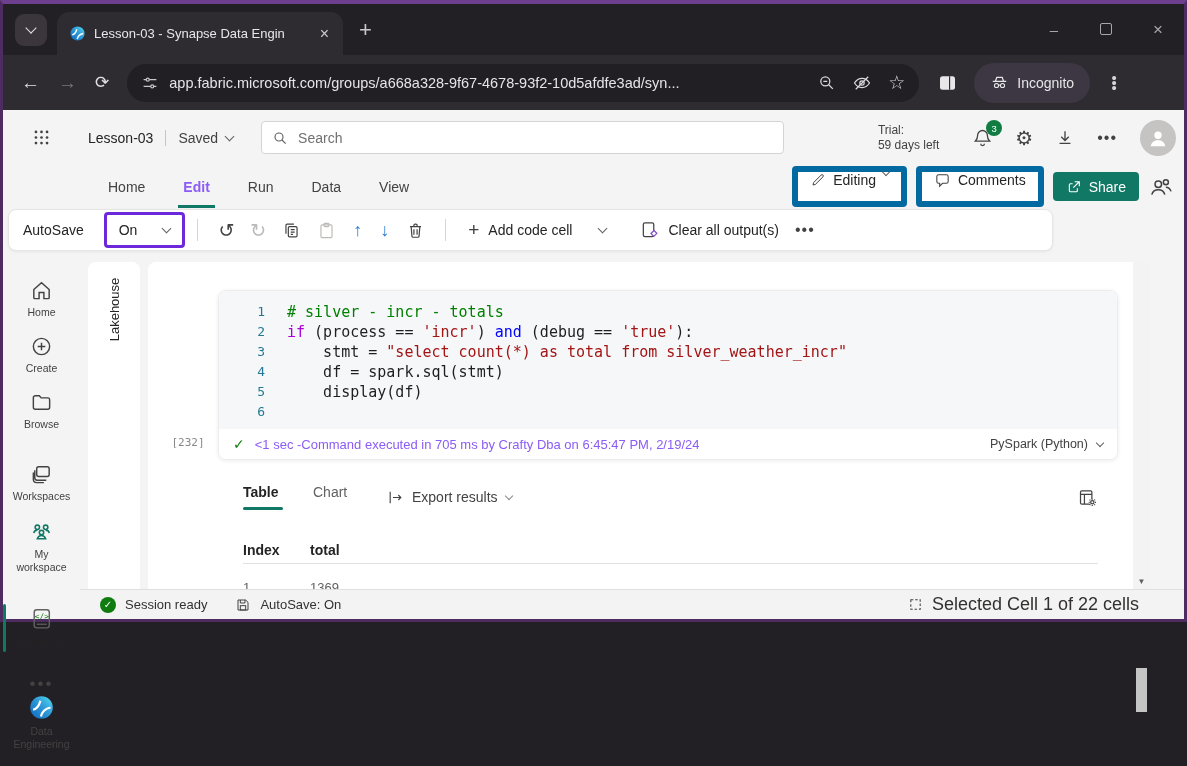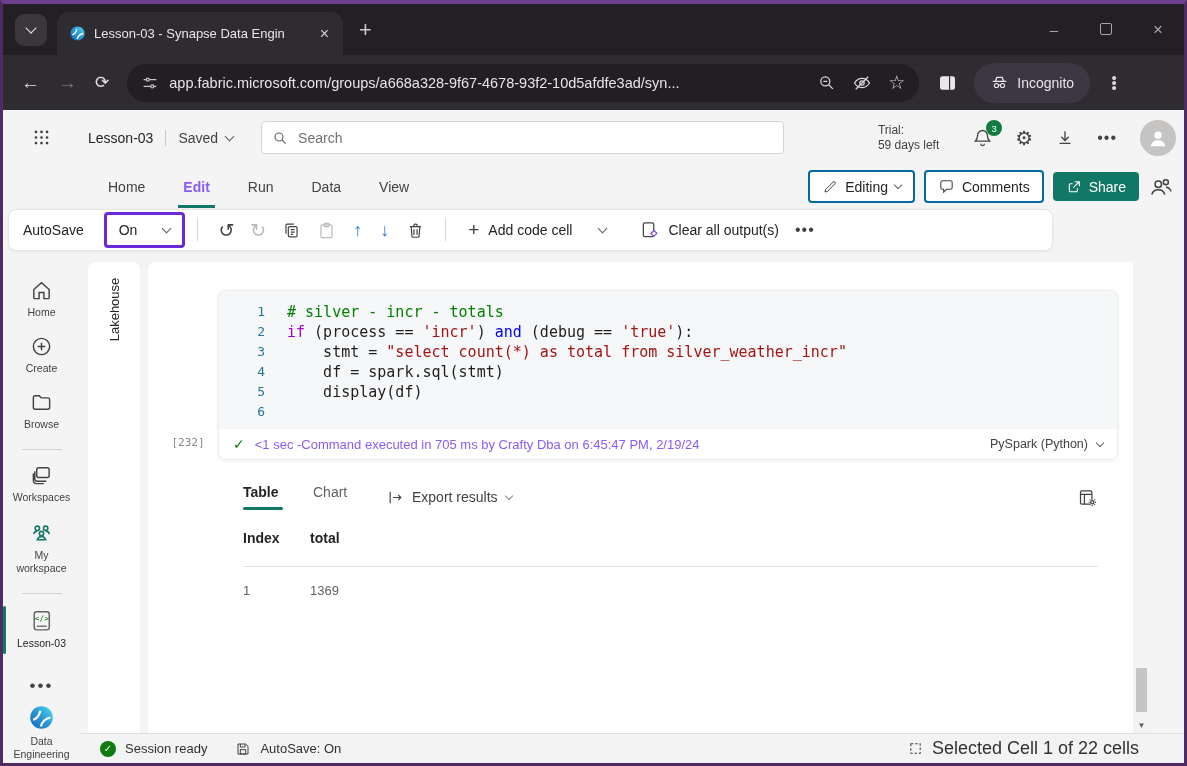--- a/index.html
+++ b/index.html
@@ -1,17 +1,17 @@
 <!DOCTYPE html>
 <html><head>
 <meta charset="utf-8">
 <style>
   html,body{margin:0;padding:0;}
   body{width:1187px;height:766px;font-family:"Liberation Sans","DejaVu Sans",sans-serif;overflow:hidden;background:#232025;}
-  .window{width:1187px;height:766px;box-sizing:border-box;border:3px solid #4e2b61;border-top:4px solid #6d3f8e;display:flex;flex-direction:column;background:#232025;}
+  .window{width:1187px;height:622px;box-sizing:border-box;border:3px solid #4e2b61;border-top:4px solid #6d3f8e;display:flex;flex-direction:column;background:#232025;}
   svg{display:block;}
   
   .tabstrip{height:51px;background:#232025;display:flex;align-items:center;flex:0 0 auto;}
   .tsbtn{width:32px;height:32px;margin-left:12px;border-radius:9px;background:#3a363c;display:flex;align-items:center;justify-content:center;}
   .chev{display:inline-block;width:7px;height:7px;border-right:1.6px solid currentColor;border-bottom:1.6px solid currentColor;transform:rotate(45deg);margin-top:-3px;}
   .tab{margin-left:10px;width:286px;height:43px;align-self:flex-end;background:#2e2b31;border-radius:12px 12px 0 0;display:flex;align-items:center;padding:0 10px 0 12px;box-sizing:border-box;}
   .tab-title{flex:1;color:#e8e6e9;font-size:13px;white-space:nowrap;overflow:hidden;margin:0 8px;}
   .tab-close{color:#cfcdd1;font-size:16px;line-height:16px;padding:2px 4px;}
   .newtab{color:#c9c7cb;font-size:22px;margin-left:16px;font-weight:300;}
   .wincontrols{margin-left:auto;display:flex;align-items:center;color:#a8a6aa;}
@@ -43,21 +43,21 @@
   .iconbtn{margin:0 11px;position:relative;color:#424242;}
   .badge{position:absolute;top:-7px;right:-9px;width:16px;height:16px;border-radius:50%;background:#107c41;color:#fff;font-size:9.5px;display:flex;align-items:center;justify-content:center;}
   .gearchar{font-size:20px;line-height:20px;color:#424242;}
   .dots{font-size:16px;color:#424242;letter-spacing:1px;}
   .avatar{width:36px;height:36px;border-radius:50%;background:#c6c4c2;margin-left:12px;display:flex;align-items:center;justify-content:center;}
   .fmenrow{height:43px;display:flex;align-items:center;flex:0 0 auto;}
   .fmenu{display:flex;margin-left:100px;gap:0;height:100%;}
   .fmenu-item{font-size:14px;color:#424242;padding:0 5px;margin-right:28px;display:flex;align-items:center;border-bottom:3px solid transparent;box-sizing:border-box;padding-top:3px;}
   .fmenu-item.active{color:#8b5cf6;font-weight:700;border-bottom-color:#117865;}
   .menright{margin-left:auto;display:flex;align-items:center;padding-right:10px;gap:9px;}
-  .btn-outline{height:29px;border:2px solid #0369a1;border-radius:4px;background:#fff;display:flex;align-items:center;padding:0 12px;gap:7px;font-size:14px;color:#242424;}
+  .btn-outline{height:29px;border:6px solid #0369a1;border-radius:4px;background:#fff;display:flex;align-items:flex-start;padding:0 12px;gap:7px;font-size:14px;color:#242424;}
   .btn-outline .chev{width:5px;height:5px;color:#616161;}
   .btn-share{height:29px;border-radius:4px;background:#117865;color:#fff;display:flex;align-items:center;padding:0 13px;gap:7px;font-size:14px;}
   
   .tbrow{height:54px;flex:0 0 auto;padding:1px 0 0 5px;box-sizing:border-box;}
   .tbcard{width:1045px;height:42px;background:#fff;border:1px solid #e8e6e4;border-radius:8px;box-shadow:0 1px 3px rgba(0,0,0,.06);display:flex;align-items:center;padding:0 14px;box-sizing:border-box;}
   .tbcard .lbl{font-size:14px;color:#242424;}
   .ddl{height:30px;border:3px solid #6d28d9;border-radius:4px;display:flex;align-items:center;padding:0 12px;gap:26px;font-size:14px;color:#242424;margin-left:20px;}
   .ddl .chev{width:6px;height:6px;color:#616161;}
   .vdiv{width:1px;height:22px;background:#d8d6d4;margin:0 12px;}
   .tb-icon{margin:0 8px;color:#424242;}
@@ -102,21 +102,21 @@
   
   .results{margin:24px 35px 0 95px;}
   .rtabs{display:flex;align-items:center;}
   .rtab{font-size:14px;color:#616161;margin-right:30px;padding-bottom:0;}
   .rtab.active{color:#242424;font-weight:700;}
   .rtab .ul{height:3px;background:#117865;border-radius:2px;margin-top:7px;width:40px;}
   .rtab:not(.active) .ul{background:transparent;}
   .export{display:flex;align-items:center;gap:8px;font-size:14px;color:#424242;margin-left:4px;}
   .export .chev{width:5px;height:5px;color:#8a8886;}
   .rgear{margin-left:auto;}
-  .rheader{display:flex;margin-top:20px;padding-bottom:20px;border-bottom:1px solid #e1e1e1;}
+  .rheader{display:flex;margin-top:32px;padding-bottom:5px;border-bottom:1px solid #e1e1e1;}
   .rheader span{font-size:14px;font-weight:700;color:#242424;}
   .rcell.c0,.rheader .c0{width:67px;flex:0 0 auto;}
   .rrow{display:flex;padding-top:16px;}
   .rcell{font-size:13px;color:#616161;}
   
   .statusbar{height:30px;flex:0 0 auto;background:#f4f3f4;border-top:1px solid #e1dfde;display:flex;align-items:center;padding:0 45px 0 20px;box-sizing:border-box;}
   .sb-group{display:flex;align-items:center;gap:9px;font-size:13px;color:#323130;}
   .sb-group + .sb-group{margin-left:28px;}
   .sb-right{margin-left:auto;display:flex;align-items:center;gap:9px;font-size:18px;color:#323130;}
   .greenDot{width:16px;height:16px;border-radius:50%;background:#107c10;color:#fff;font-size:10px;display:flex;align-items:center;justify-content:center;}

